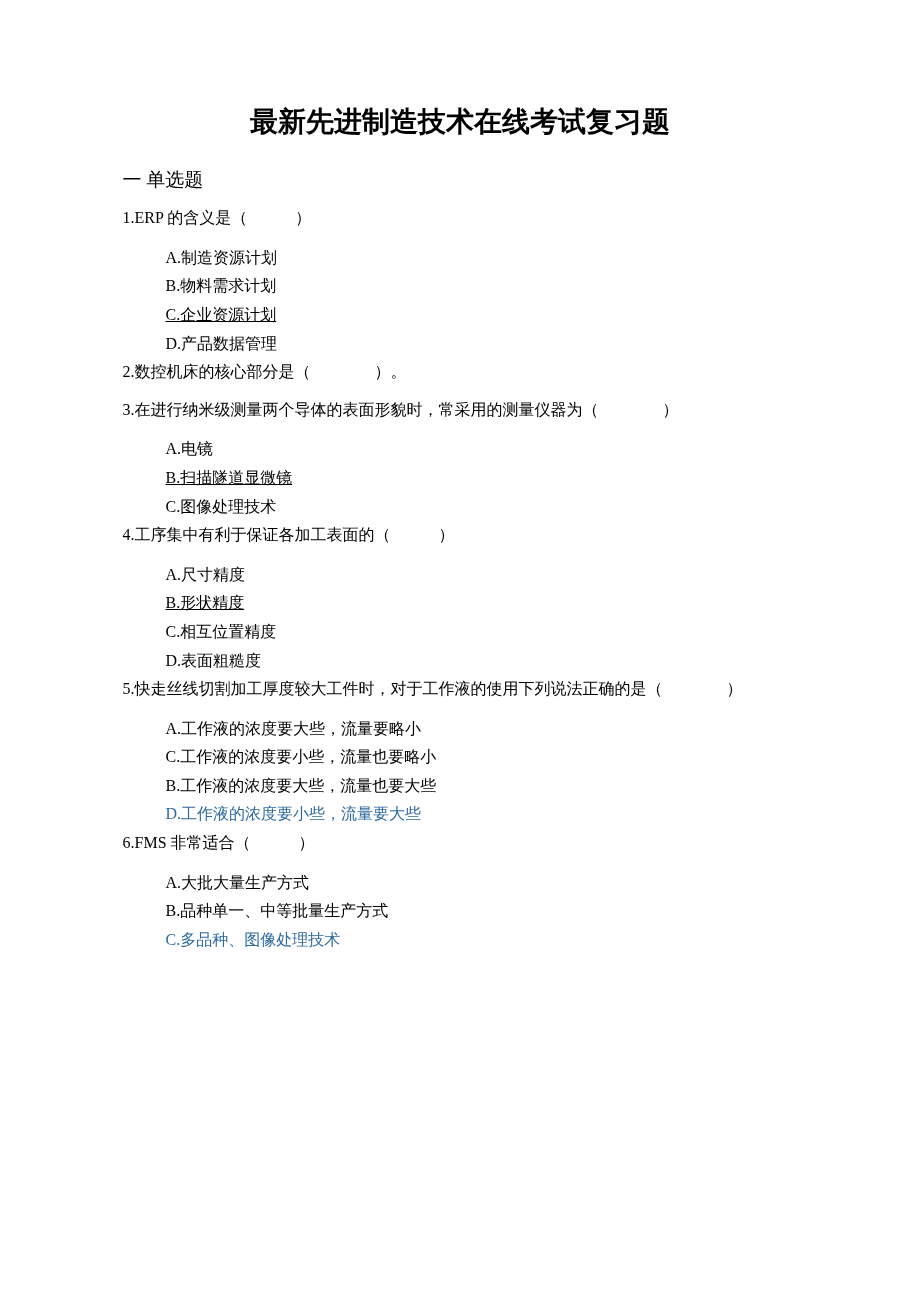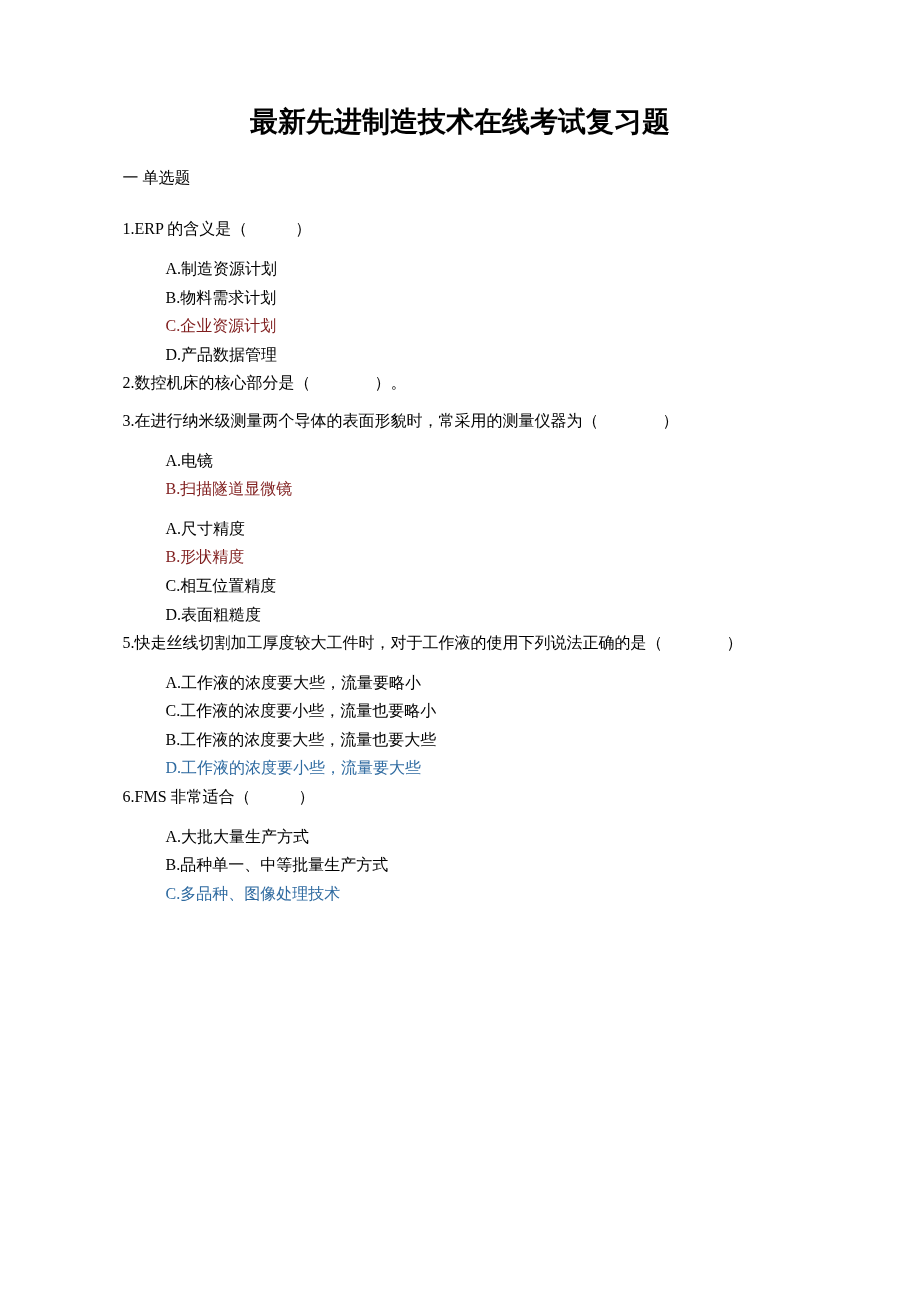--- a/index.html
+++ b/index.html
@@ -19,37 +19,38 @@
       box-sizing: border-box;
     }
     .title {
       font-size: 28px;
       font-weight: bold;
       text-align: center;
       margin-bottom: 20px;
       font-family: "SimHei", "黑体", sans-serif;
     }
     .section-heading {
-      font-size: 16px;
-      margin-bottom: 26px;
+      font-size: 19px;
+      margin-bottom: 10px;
       font-family: "SimSun", "宋体", serif;
     }
     .question {
       margin-top: 0;
       margin-bottom: 12px;
     }
     .options {
       margin-left: 36px;
       margin-top: 14px;
     }
     .option-line {
       margin: 3px 7px;
     }
     .answer {
-      color: #7f1d1d;
+      color: #000000;
+      text-decoration: underline;
     }
     .answer-nounder {
       color: #2e6aa0;
     }
   </style>
 </head>
 <body>
 
 <div class="page">
   <div class="title">最新先进制造技术在线考试复习题</div>
@@ -60,21 +61,23 @@
         <div class="option-line"><span>A.制造资源计划</span></div>
         <div class="option-line"><span>B.物料需求计划</span></div>
         <div class="option-line"><span class="answer">C.企业资源计划</span></div>
         <div class="option-line"><span>D.产品数据管理</span></div>
       </div>
       <div class="question">2.数控机床的核心部分是（　　　　）。</div>
       <div class="question">3.在进行纳米级测量两个导体的表面形貌时，常采用的测量仪器为（　　　　）</div>
       <div class="options">
         <div class="option-line"><span>A.电镜</span></div>
         <div class="option-line"><span class="answer">B.扫描隧道显微镜</span></div>
+        <div class="option-line"><span>C.图像处理技术</span></div>
       </div>
+      <div class="question">4.工序集中有利于保证各加工表面的（　　　）</div>
       <div class="options">
         <div class="option-line"><span>A.尺寸精度</span></div>
         <div class="option-line"><span class="answer">B.形状精度</span></div>
         <div class="option-line"><span>C.相互位置精度</span></div>
         <div class="option-line"><span>D.表面粗糙度</span></div>
       </div>
       <div class="question">5.快走丝线切割加工厚度较大工件时，对于工作液的使用下列说法正确的是（　　　　）</div>
       <div class="options">
         <div class="option-line"><span>A.工作液的浓度要大些，流量要略小</span></div>
         <div class="option-line"><span>C.工作液的浓度要小些，流量也要略小</span></div>

